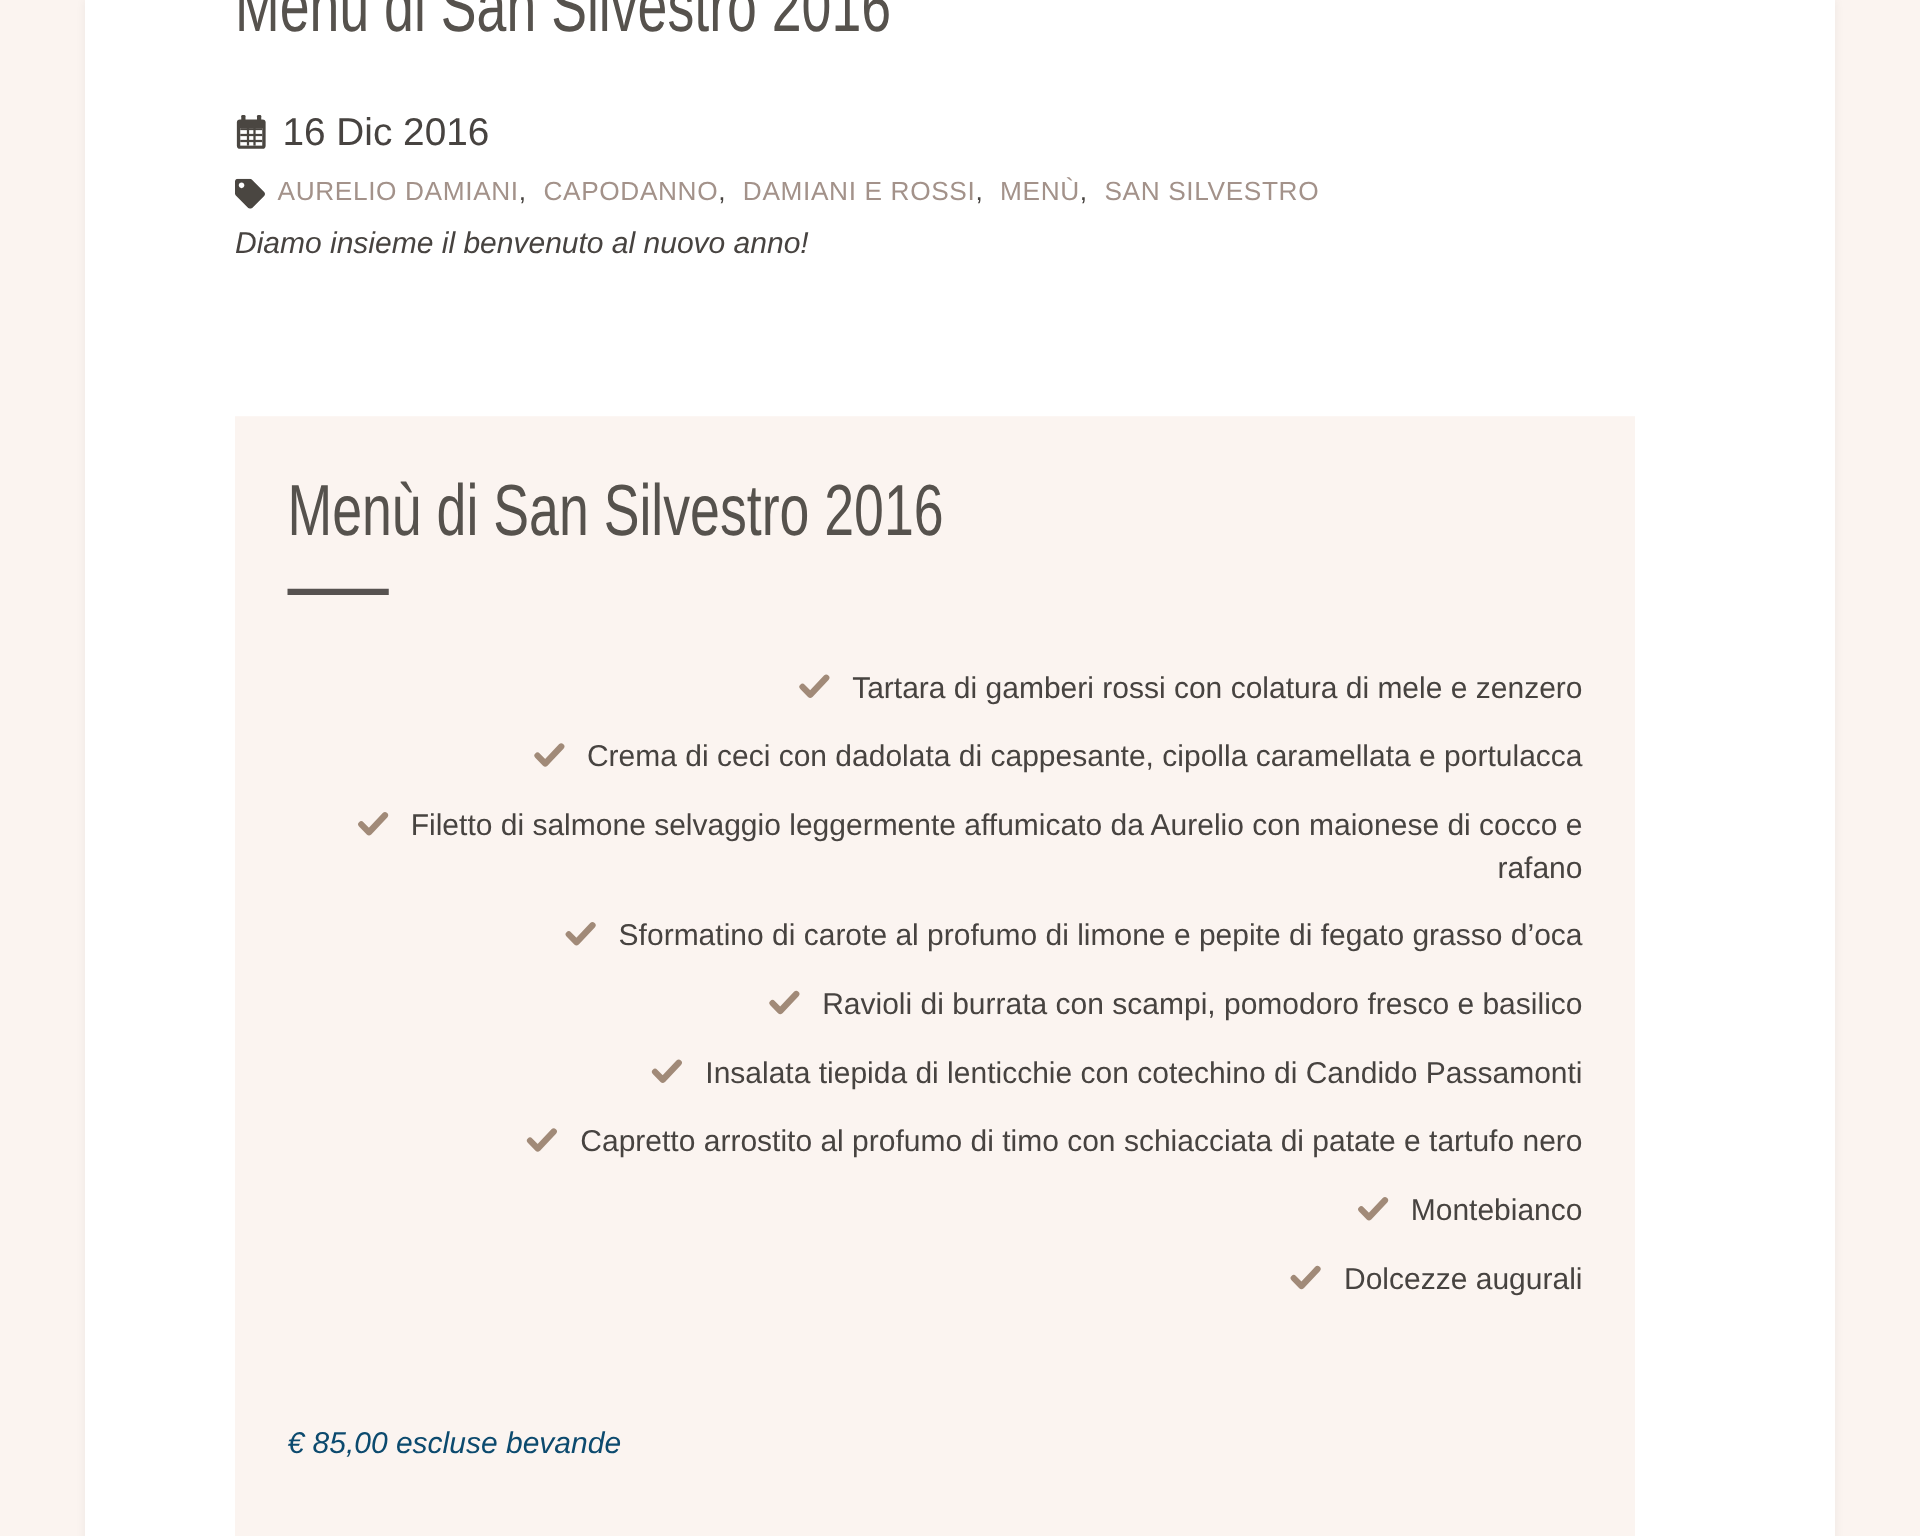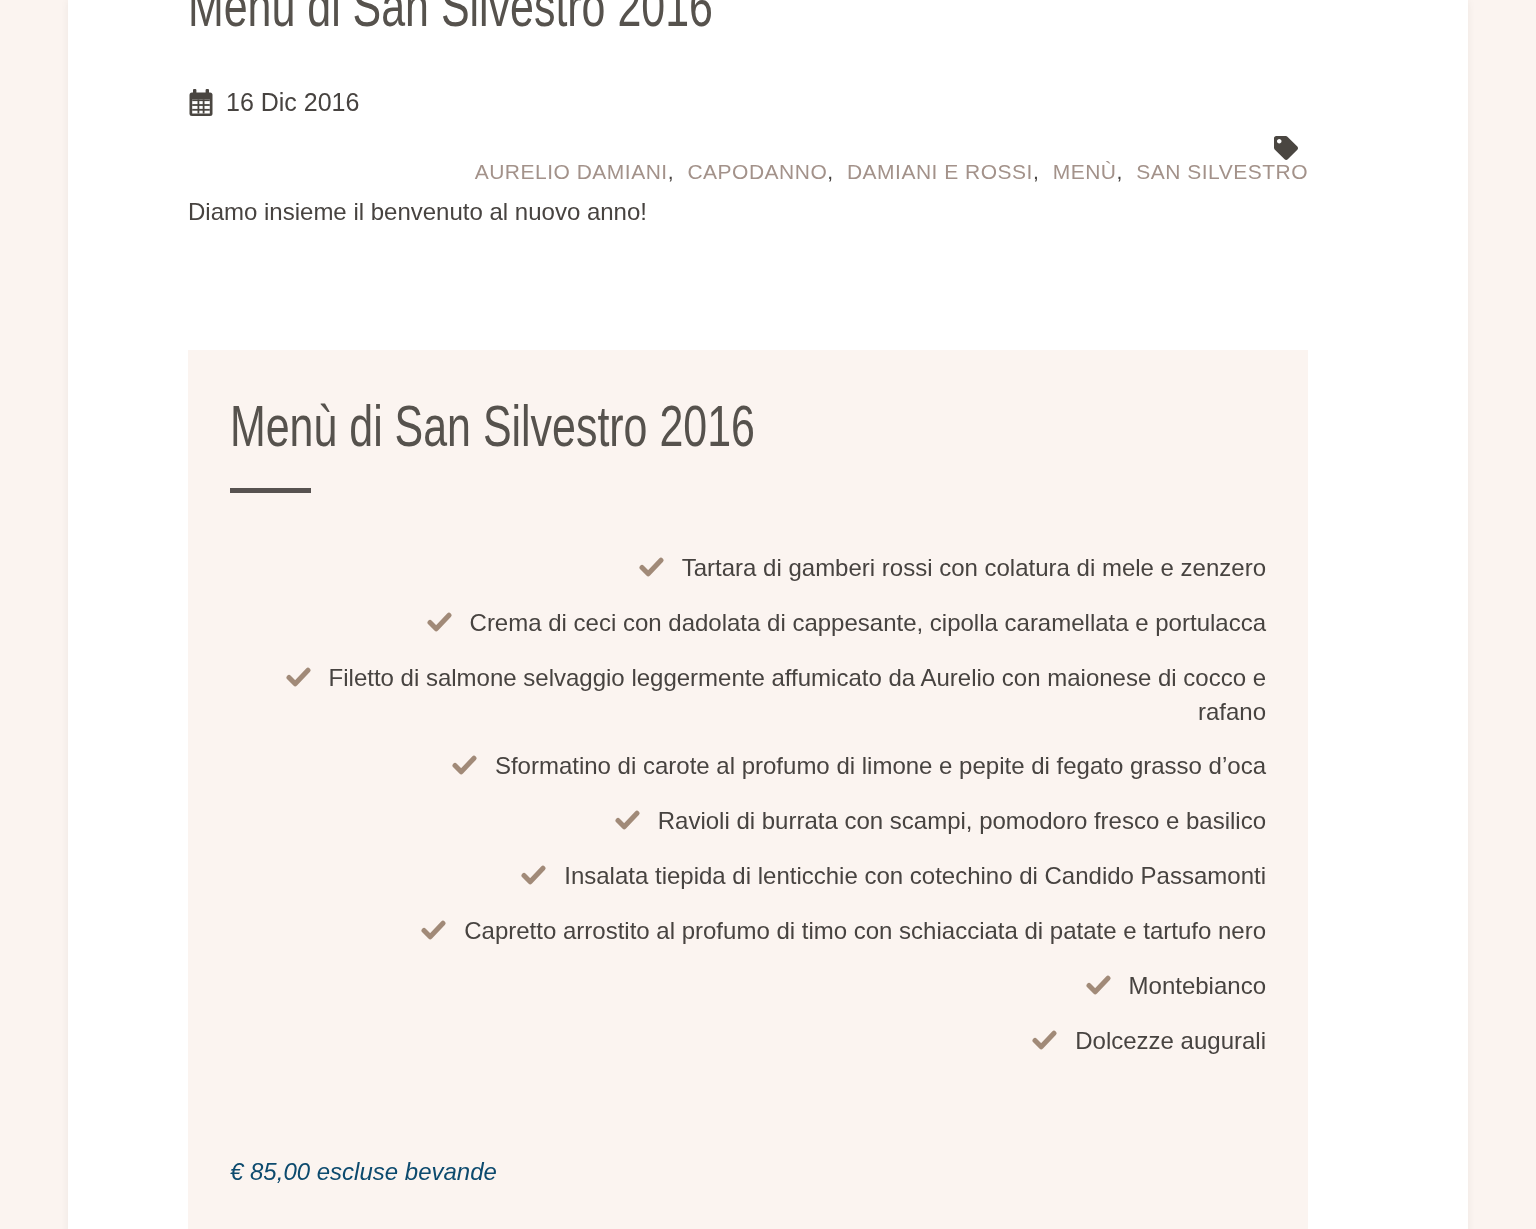--- a/index.html
+++ b/index.html
@@ -17,29 +17,29 @@
     padding: 0 160px 0 120px;
     overflow: hidden;
   }
   .condensed { transform: scaleX(0.74); transform-origin: 0 50%; }
   .post-title {
     margin: -26px 0 0 0;
     font-size: 58px; line-height: 64px; font-weight: normal;
     color: #56524d; white-space: nowrap;
   }
   .meta-row { display: flex; align-items: center; }
-  .meta-date { margin-top: 50px; font-size: 25px; color: #474340; text-align: right; }
+  .meta-date { margin-top: 50px; font-size: 31px; color: #474340; text-align: right; }
   .meta-date .icon { margin-right: 12px; display: inline-flex; }
-  .meta-tags { margin-top: 16px; font-size: 21px; letter-spacing: 0.5px; align-items: flex-end; flex-direction: column; }
+  .meta-tags { margin-top: 16px; font-size: 21px; letter-spacing: 0.5px; align-items: center; }
   .meta-tags .icon { margin-right: 10px; margin-top: 3px; display: inline-flex; }
   .tags-list { display: inline; }
   .tag-wrap { white-space: nowrap; }
   .tag-link { color: #a3928a; text-decoration: none; }
   .tag-sep { color: #474340; margin-right: 7px; }
-  .post-intro { margin-top: 14px; font-size: 24px; color: #474340; }
+  .post-intro { margin-top: 14px; font-style: italic; font-size: 24px; color: #474340; }
   .menu-box {
     margin-top: 124px;
     width: 1120px;
     background: #fbf4f0;
     padding: 46px 42px 70px 42px;
   }
   .menu-box-title {
     margin: 0;
     font-size: 58px; line-height: 60px; font-weight: normal;
     color: #56524d; white-space: nowrap;

